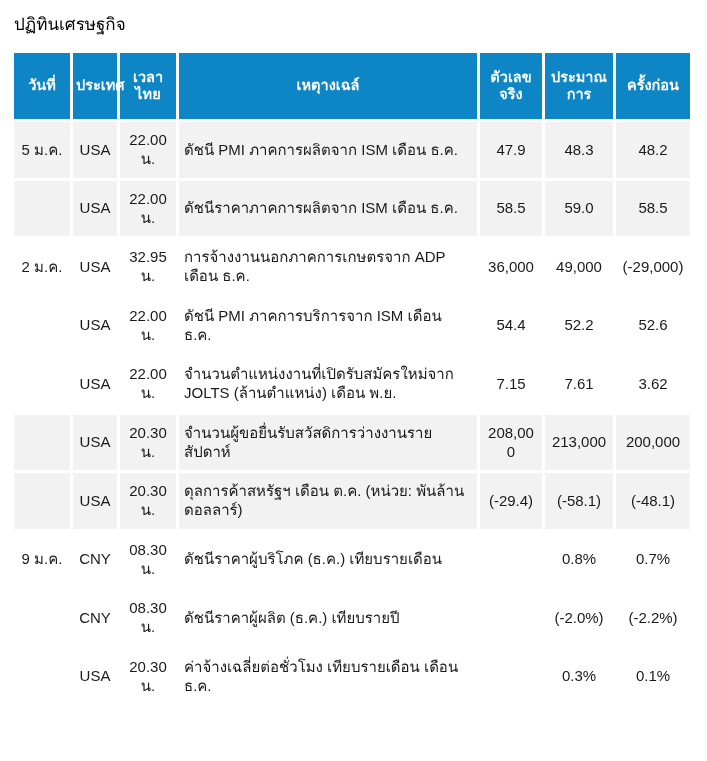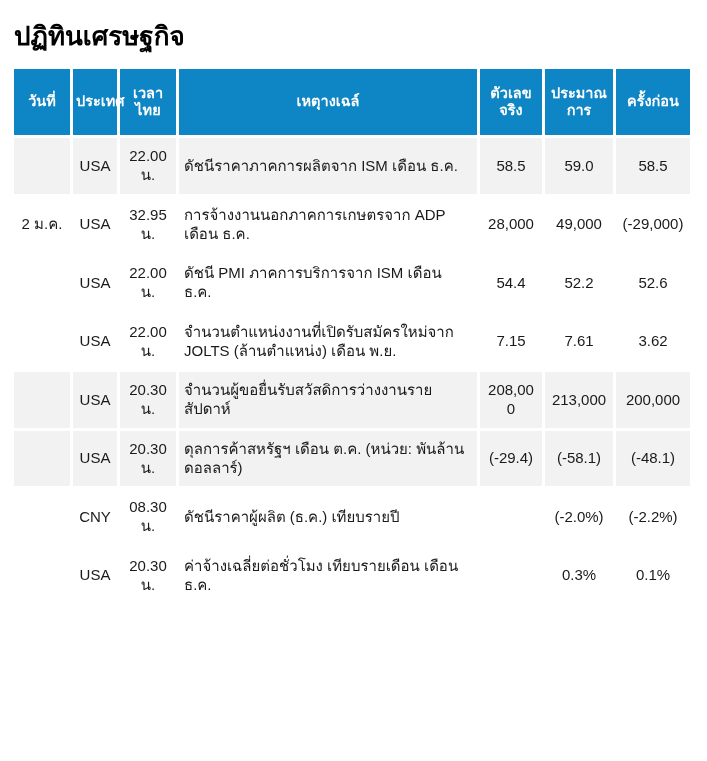--- a/index.html
+++ b/index.html
@@ -9,24 +9,24 @@
   }
   body {
     width: 707px;
     height: 761px;
     overflow: hidden;
     font-family: "Liberation Sans", sans-serif;
     color: #1a1a1a;
     -webkit-font-smoothing: antialiased;
   }
   .page-title {
-    font-size: 26px;
-    font-weight: bold;
+    font-size: 17px;
+    font-weight: normal;
     color: #000000;
-    margin: 22px 0 15px 14px;
+    margin: 16px 0 15px 14px;
     line-height: 1.1;
   }
   table.calendar {
     border-collapse: separate;
     border-spacing: 3px;
     table-layout: fixed;
     width: 682px;
     margin-left: 11px;
   }
   th {
@@ -80,34 +80,43 @@
           <th>ประเทศ</th>
           <th>เวลาไทย</th>
           <th>เหตุางเฉล์</th>
           <th>ตัวเลขจริง</th>
           <th>ประมาณการ</th>
           <th>ครั้งก่อน</th>
         </tr>
     </thead>
     <tbody>
         <tr class="shaded">
+          <td>5 ม.ค.</td>
+          <td>USA</td>
+          <td>22.00 น.</td>
+          <td class="col-event">ดัชนี PMI ภาคการผลิตจาก ISM เดือน ธ.ค.</td>
+          <td>47.9</td>
+          <td>48.3</td>
+          <td>48.2</td>
+        </tr>
+        <tr class="shaded">
           <td></td>
           <td>USA</td>
           <td>22.00 น.</td>
           <td class="col-event">ดัชนีราคาภาคการผลิตจาก ISM เดือน ธ.ค.</td>
           <td>58.5</td>
           <td>59.0</td>
           <td>58.5</td>
         </tr>
         <tr>
           <td>2 ม.ค.</td>
           <td>USA</td>
           <td>32.95 น.</td>
           <td class="col-event">การจ้างงานนอกภาคการเกษตรจาก ADP เดือน ธ.ค.</td>
-          <td>28,000</td>
+          <td>36,000</td>
           <td>49,000</td>
           <td>(-29,000)</td>
         </tr>
         <tr>
           <td></td>
           <td>USA</td>
           <td>22.00 น.</td>
           <td class="col-event">ดัชนี PMI ภาคการบริการจาก ISM เดือน ธ.ค.</td>
           <td>54.4</td>
           <td>52.2</td>
@@ -134,20 +143,29 @@
         <tr class="shaded">
           <td></td>
           <td>USA</td>
           <td>20.30 น.</td>
           <td class="col-event">ดุลการค้าสหรัฐฯ เดือน ต.ค. (หน่วย: พันล้านดอลลาร์)</td>
           <td>(-29.4)</td>
           <td>(-58.1)</td>
           <td>(-48.1)</td>
         </tr>
         <tr>
+          <td>9 ม.ค.</td>
+          <td>CNY</td>
+          <td>08.30 น.</td>
+          <td class="col-event">ดัชนีราคาผู้บริโภค (ธ.ค.) เทียบรายเดือน</td>
+          <td></td>
+          <td>0.8%</td>
+          <td>0.7%</td>
+        </tr>
+        <tr>
           <td></td>
           <td>CNY</td>
           <td>08.30 น.</td>
           <td class="col-event">ดัชนีราคาผู้ผลิต (ธ.ค.) เทียบรายปี</td>
           <td></td>
           <td>(-2.0%)</td>
           <td>(-2.2%)</td>
         </tr>
         <tr>
           <td></td>

